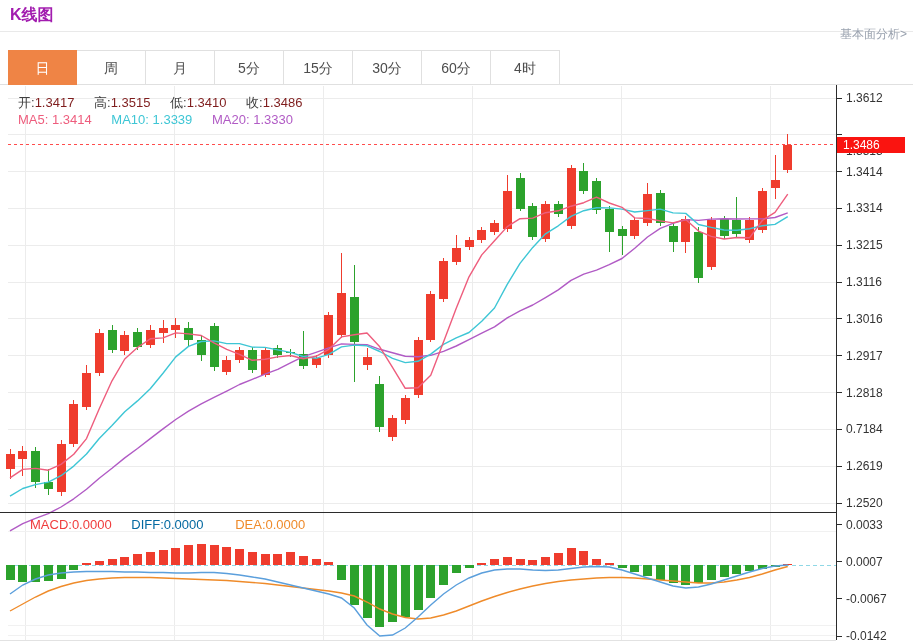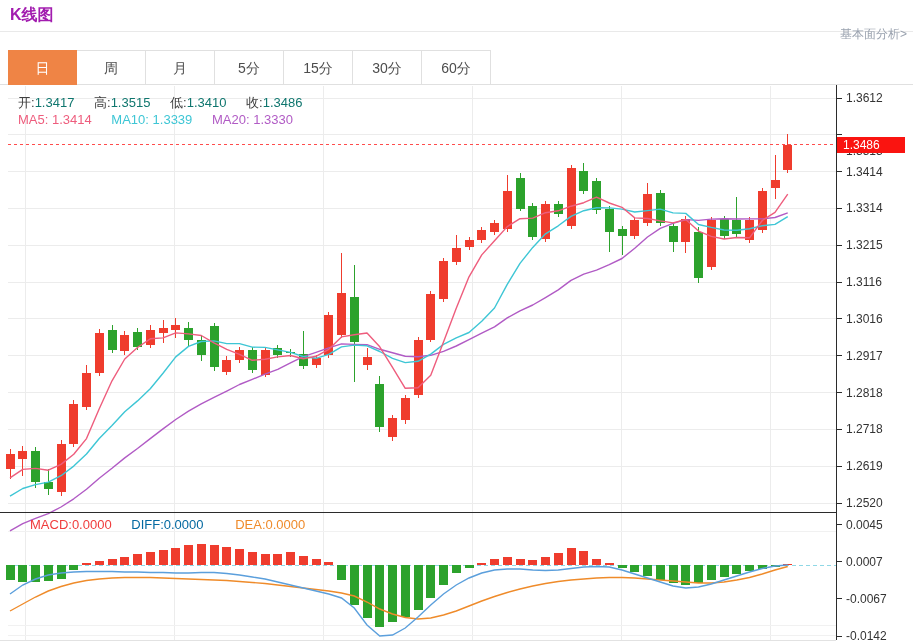--- a/index.html
+++ b/index.html
@@ -16,21 +16,21 @@
   .tab  {
     width:69px; height:35px; line-height:34px; text-align:center; font-size:14px;
     color:#4d4d4d; background:#fff; border:1px solid #e0e0e0; border-left:none; cursor:pointer;
   }
   .tab:first-child { border-left:1px solid #e0e0e0; }
   .tab.active { background:#ef8445; border-color:#ef8445; color:#fff; }
   #chart-svg { position:absolute; left:0; top:0; z-index:0; }
   .legend  { position:absolute; left:18px; top:94px; font-size:13px; z-index:3; white-space:nowrap; }
   .legend2 { top:112px; }
   .lab  { color:#404040; }
-  .val  { color:#0f766e;margin-top:40px; }
+  .val  { color:#7f1d1d;margin-top:40px; }
   .grp  { margin-right:16px; }
   .ma5  { color:#ee5d7d; }
   .ma10 { color:#3ec6d5; }
   .ma20 { color:#b15bc5; }
   .macd-legend { position:absolute; left:30px; top:517px; font-size:13px; z-index:3; white-space:nowrap; }
   .macdl { color:#f03c3c; margin-right:16px; }
   .diffl { color:#0369a1; margin-right:28px; }
   .deal  { color:#ef8b2a;text-align:right; }
   .ylab { position:absolute; left:846px; width:62px; font-size:12px; color:#333; z-index:3; }
   .tag {
@@ -46,20 +46,21 @@
 <div class="divider"></div>
 
 <div class="tabs">
   <div class="tab active">日</div>
   <div class="tab">周</div>
   <div class="tab">月</div>
   <div class="tab">5分</div>
   <div class="tab">15分</div>
   <div class="tab">30分</div>
   <div class="tab">60分</div>
+  <div class="tab">4时</div>
 </div>
 <div class="tabline"></div>
 
 <svg id="chart-svg" width="913" height="644">
     <line x1="25" y1="86" x2="25" y2="640" stroke="#ececec" shape-rendering="crispEdges"></line>
     <line x1="174" y1="86" x2="174" y2="640" stroke="#ececec" shape-rendering="crispEdges"></line>
     <line x1="323" y1="86" x2="323" y2="640" stroke="#ececec" shape-rendering="crispEdges"></line>
     <line x1="472" y1="86" x2="472" y2="640" stroke="#ececec" shape-rendering="crispEdges"></line>
     <line x1="621" y1="86" x2="621" y2="640" stroke="#ececec" shape-rendering="crispEdges"></line>
     <line x1="770" y1="86" x2="770" y2="640" stroke="#ececec" shape-rendering="crispEdges"></line>
@@ -307,28 +308,28 @@
 
 <span class="ylab" style="top:91px">1.3612</span>
 <span class="ylab" style="top:144px">1.3513</span>
 <span class="ylab" style="top:165px">1.3414</span>
 <span class="ylab" style="top:201px">1.3314</span>
 <span class="ylab" style="top:238px">1.3215</span>
 <span class="ylab" style="top:275px">1.3116</span>
 <span class="ylab" style="top:312px">1.3016</span>
 <span class="ylab" style="top:349px">1.2917</span>
 <span class="ylab" style="top:386px">1.2818</span>
-<span class="ylab" style="top:422px">1.2718</span>
+<span class="ylab" style="top:422px">0.7184</span>
 <span class="ylab" style="top:459px">1.2619</span>
 <span class="ylab" style="top:496px">1.2520</span>
 
 <div class="tag">1.3486</div>
 
 <div class="macd-legend">
   <span class="macdl"><span>MACD:</span><span>0.0000</span></span>
   <span class="diffl"><span>DIFF:</span><span>0.0000</span></span>
   <span class="deal"><span>DEA:</span><span>0.0000</span></span>
 </div>
 
-<span class="ylab" style="top:518px">0.0045</span>
+<span class="ylab" style="top:518px">0.0033</span>
 <span class="ylab" style="top:555px">0.0007</span>
 <span class="ylab" style="top:592px">-0.0067</span>
 <span class="ylab" style="top:629px">-0.0142</span>
 
 </body></html>

